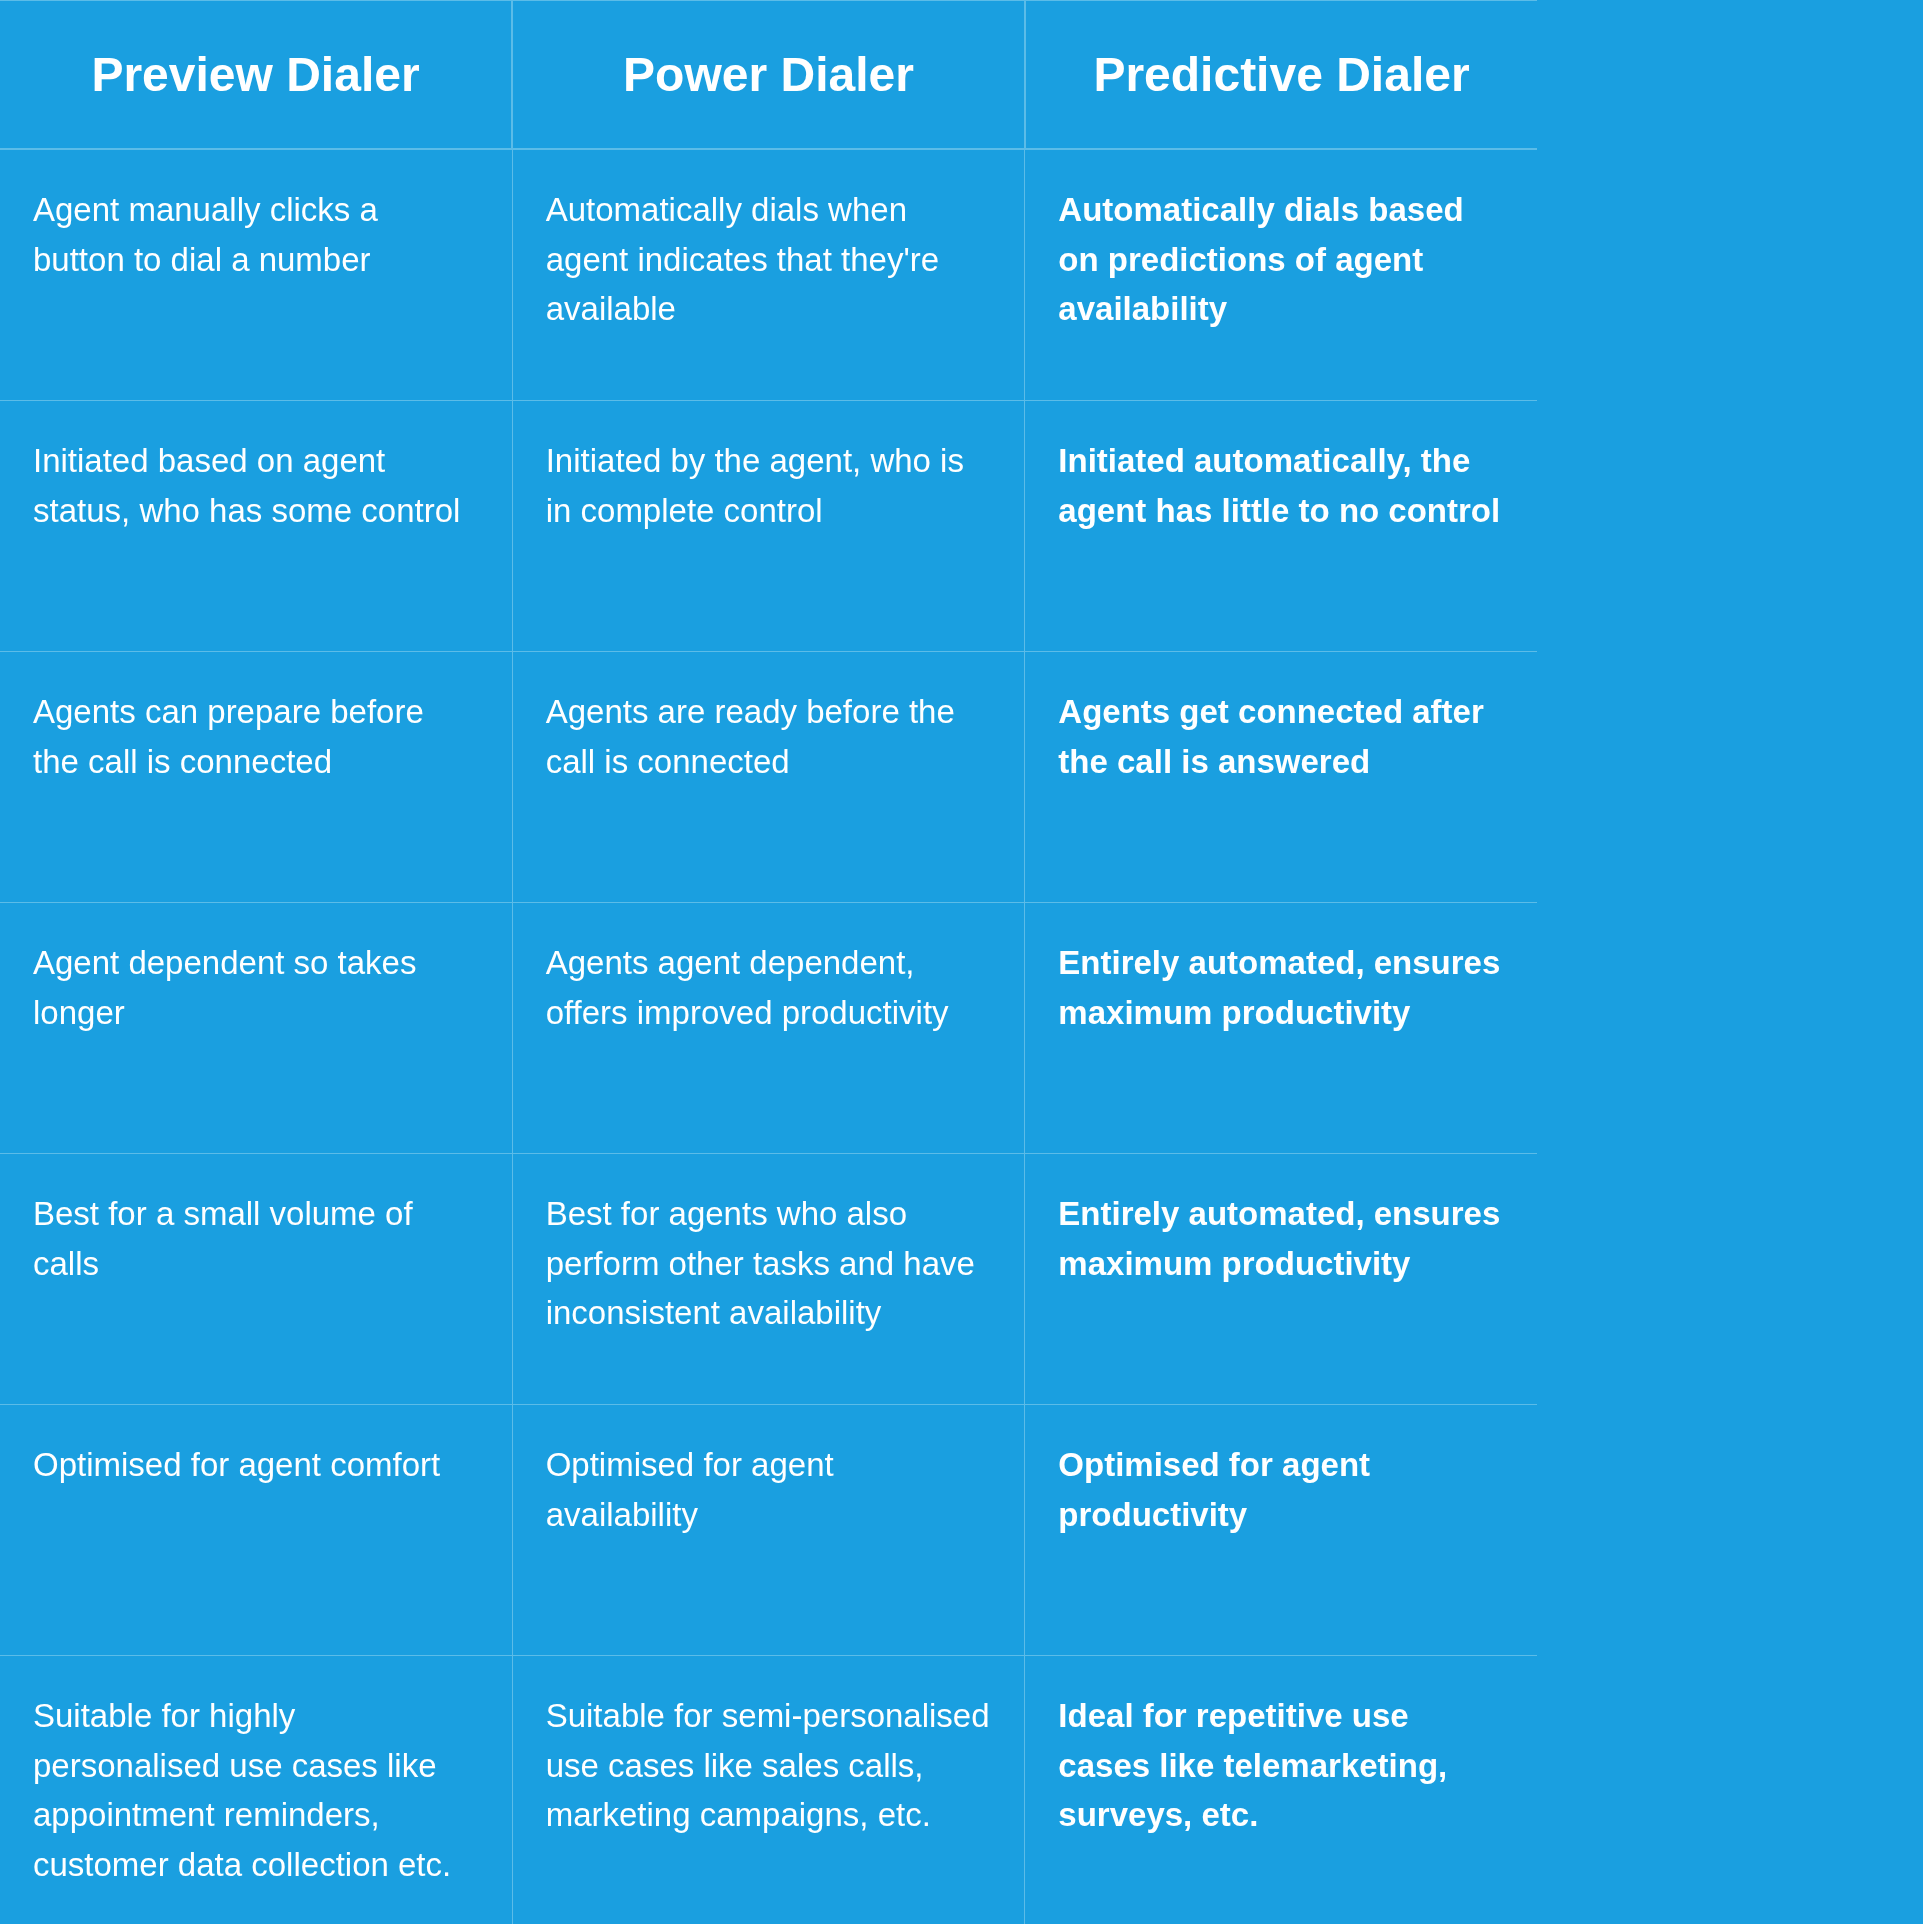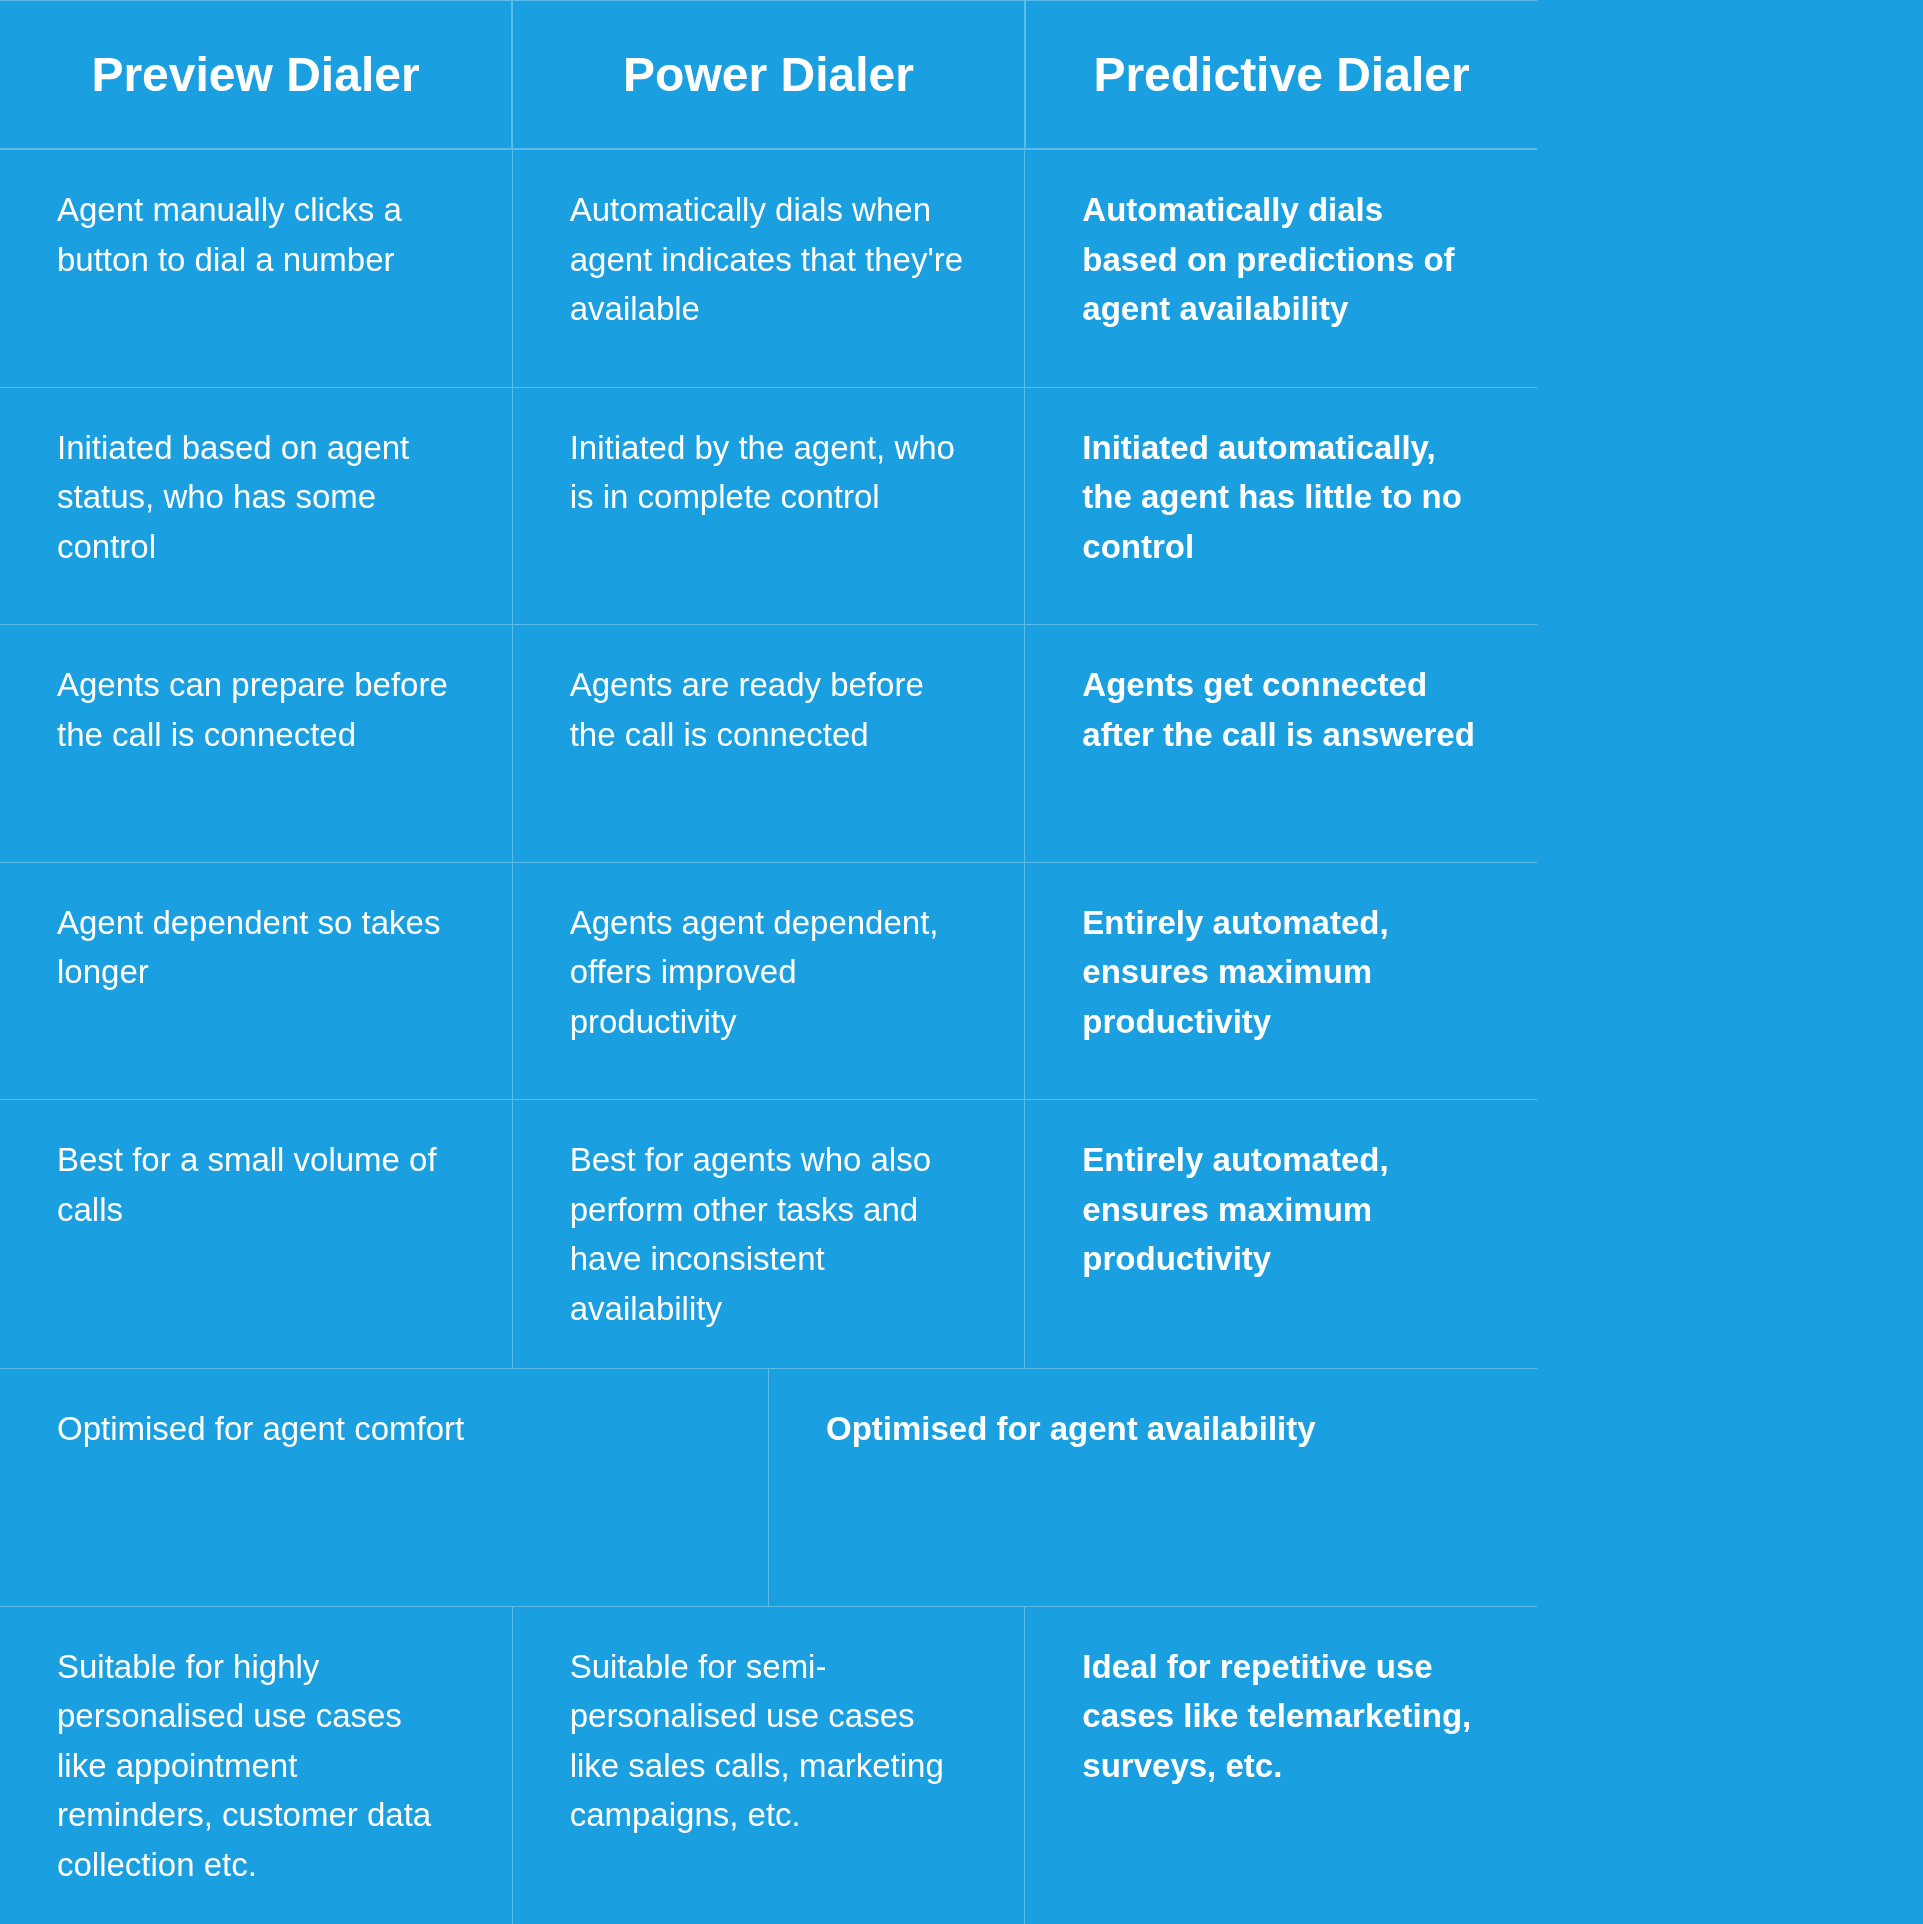--- a/index.html
+++ b/index.html
@@ -53,21 +53,21 @@
       flex: 1;
       border-top: 1.8px solid #5bbce8;
     }
 
     .data-cell {
       flex: 1;
       background: #1a9fe0;
       color: #ffffff;
       font-size: 33px;
       line-height: 1.5;
-      padding: 35px 57px;
+      padding: 35px 33px;
       border-right: 1.8px solid #5bbce8;
       display: flex;
       align-items: flex-start;
     }
 
     .data-cell:last-child {
       border-right: none;
       font-weight: bold;
     }
 
@@ -157,20 +157,23 @@
       </div>
     </div>
 
     <div class="data-row">
       <div class="data-cell">
         <span>Optimised for agent comfort</span>
       </div>
       <div class="data-cell">
         <span>Optimised for agent availability</span>
       </div>
+      <div class="data-cell">
+        <span>Optimised for agent productivity</span>
+      </div>
     </div>
 
     <div class="data-row">
       <div class="data-cell">
         <span>Suitable for highly personalised use cases like appointment reminders, customer data collection etc.</span>
       </div>
       <div class="data-cell">
         <span>Suitable for semi-personalised use cases like sales calls, marketing campaigns, etc.</span>
       </div>
       <div class="data-cell">

